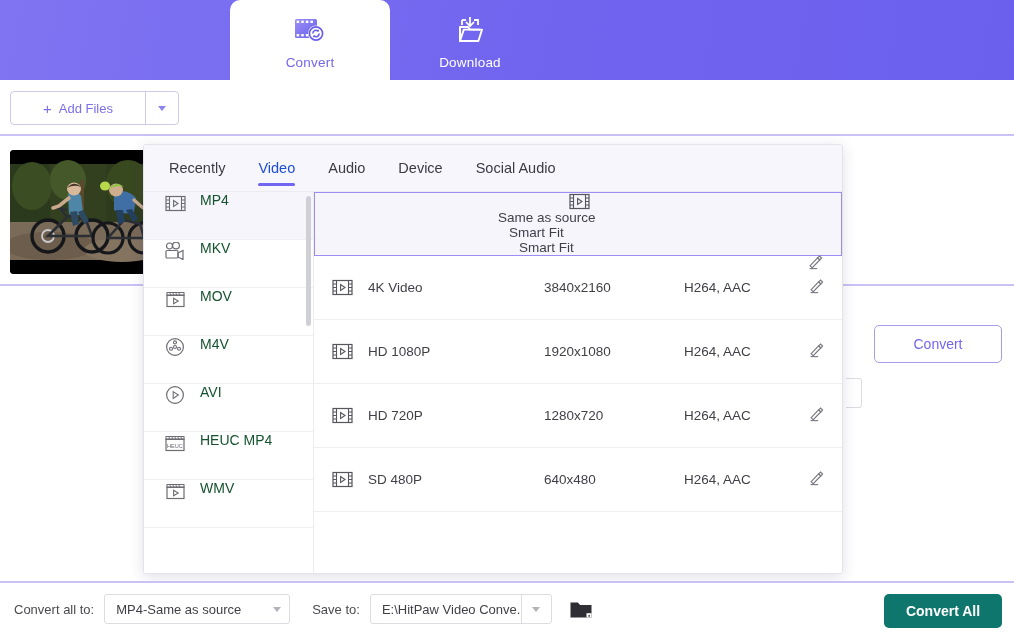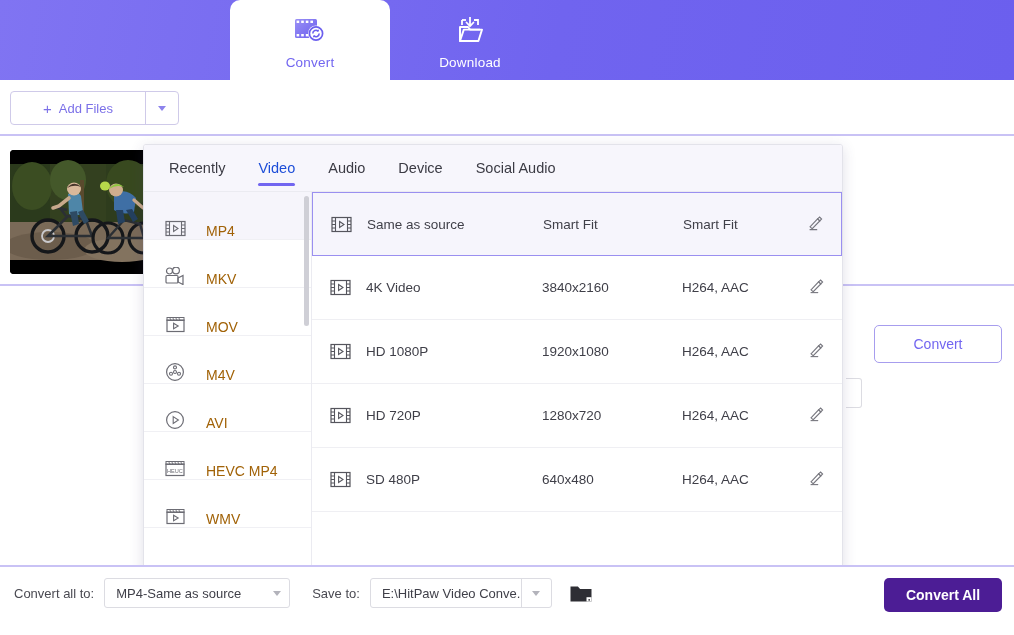--- a/index.html
+++ b/index.html
@@ -148,54 +148,55 @@
   .panel-body { display: flex; height: 383px; }
 
   .fmt-list {
     width: 188px; height: 383px;
     border-right: 1px solid #ebebf1;
     position: relative;
     background: #fff;
   }
   .fmt-scroll { height: 383px; overflow: hidden; position: relative; }
   .fmt-item {
-    height: 48px; display: flex; align-items: flex-end;
-    gap: 20px; padding-left: 20px;
+    height: 48px; display: flex; align-items: flex-start;
+    gap: 14px; padding-left: 20px;
     border-bottom: 1px solid #f0f0f4;
-    font-size: 14px; color: #a16207; cursor: pointer;
+    font-size: 14px; color: #14532d; cursor: pointer;
   }
   .fmt-item.active { background: #f6f5fb; }
   .fmt-ico { width: 22px; height: 22px; display:flex; align-items:center; justify-content:center; }
   .fmt-sb {
     position: absolute; right: 2px; top: 4px;
     width: 5px; height: 130px; border-radius: 3px;
     background: #cfcfd6; cursor: pointer;
   }
 
   .preset-list { flex: 1; height: 383px; background: #fff; position: relative; }
   .preset-row {
     height: 64px; display: flex; align-items: center;
     border-bottom: 1px solid #efeff3;
     padding-left: 16px; padding-right: 14px;
     cursor: pointer; position: relative;
   }
   .preset-row.active {
     background: #f6f5fc;
     border: 1px solid #9a8ff0;
     border-left: 1px solid #9a8ff0;
+    flex-direction: column;
   }
   .pr-ico { width: 24px; display: flex; align-items: center; justify-content: center; }
   .pr-name { width: 190px; padding-left: 14px; font-size: 13.5px; color: #3f3f48; }
   .pr-res  { width: 140px; font-size: 13.5px; color: #3f3f48; }
   .pr-codec{ width: 120px; font-size: 13.5px; color: #3f3f48; }
   .pr-edit { margin-left: auto; width: 24px; display: flex; align-items: center; justify-content: center; cursor: pointer; }
 
   
   .bottombar {
-    position: absolute; left: 0; bottom: 16px;
+    position: absolute; left: 0; bottom: 0;
     width: 1014px; height: 54px;
     background: #fff; border-top: 2px solid #c9c2f5;
     display: flex; align-items: center;
   }
   .bb-label { font-size: 13px; color: #4a4a52; margin-left: 14px; }
   .bb-select {
     margin-left: 10px; height: 30px; width: 186px;
     border: 1px solid #dcdce2; border-radius: 3px; background: #fff;
     display: flex; align-items: center; padding: 0 8px 0 11px;
     font-size: 13px; color: #3f3f48; cursor: pointer;
@@ -210,21 +211,21 @@
     font-size: 13px; color: #3f3f48; white-space: nowrap; overflow: hidden;
   }
   .bb-split .c {
     width: 30px; border-left: 1px solid #dcdce2;
     display: flex; align-items: center; justify-content: center; cursor: pointer;
   }
   .folder-btn { margin-left: 14px; width: 30px; height: 30px; display:flex; align-items:center; justify-content:center; cursor:pointer; }
   .convert-all {
     position: absolute; right: 12px; top: 11px;
     width: 118px; height: 34px; border-radius: 5px;
-    background: #4c1d95; color: #fff; font-size: 14px; font-weight: bold;
+    background: #0f766e; color: #fff; font-size: 14px; font-weight: bold;
     display: flex; align-items: center; justify-content: center; cursor: pointer; text-align: center;
   }
 </style>
 </head>
 <body>
 
 <div id="app">
 
   <div class="topnav">
     <div class="nav-tabs">
@@ -457,21 +458,21 @@
 
           <div class="fmt-item">
             <span class="fmt-ico">
               <svg width="22" height="17" viewBox="0 0 22 17">
                 <rect x="2" y="4" width="18" height="11.5" fill="none" stroke="#6c6c74" stroke-width="1.2"></rect>
                 <rect x="2" y="1.5" width="18" height="3" fill="none" stroke="#6c6c74" stroke-width="1"></rect>
                 <path d="M4.6 1.5 l1.6 3 M7.6 1.5 l1.6 3 M10.6 1.5 l1.6 3 M13.6 1.5 l1.6 3 M16.6 1.5 l1.6 3" stroke="#6c6c74" stroke-width=".9"></path>
                 <text x="11" y="12.6" text-anchor="middle" font-family="Liberation Sans, sans-serif" font-size="5.6" fill="#6c6c74">HEUC</text>
               </svg>
             </span>
-            <span>HEVC MP4</span>
+            <span>HEUC MP4</span>
           </div>
 
 
           <div class="fmt-item">
             <span class="fmt-ico">
               <svg width="21" height="17" viewBox="0 0 21 17">
                 <rect x="2" y="4" width="17" height="11.5" fill="none" stroke="#6c6c74" stroke-width="1.2"></rect>
                 <rect x="2" y="1.5" width="17" height="3" fill="none" stroke="#6c6c74" stroke-width="1"></rect>
                 <path d="M4.6 1.5 l1.6 3 M7.6 1.5 l1.6 3 M10.6 1.5 l1.6 3 M13.6 1.5 l1.6 3" stroke="#6c6c74" stroke-width=".9"></path>
                 <path d="M8.6 7.2 L13.2 10 L8.6 12.8 z" fill="none" stroke="#6c6c74" stroke-width="1.1"></path>

